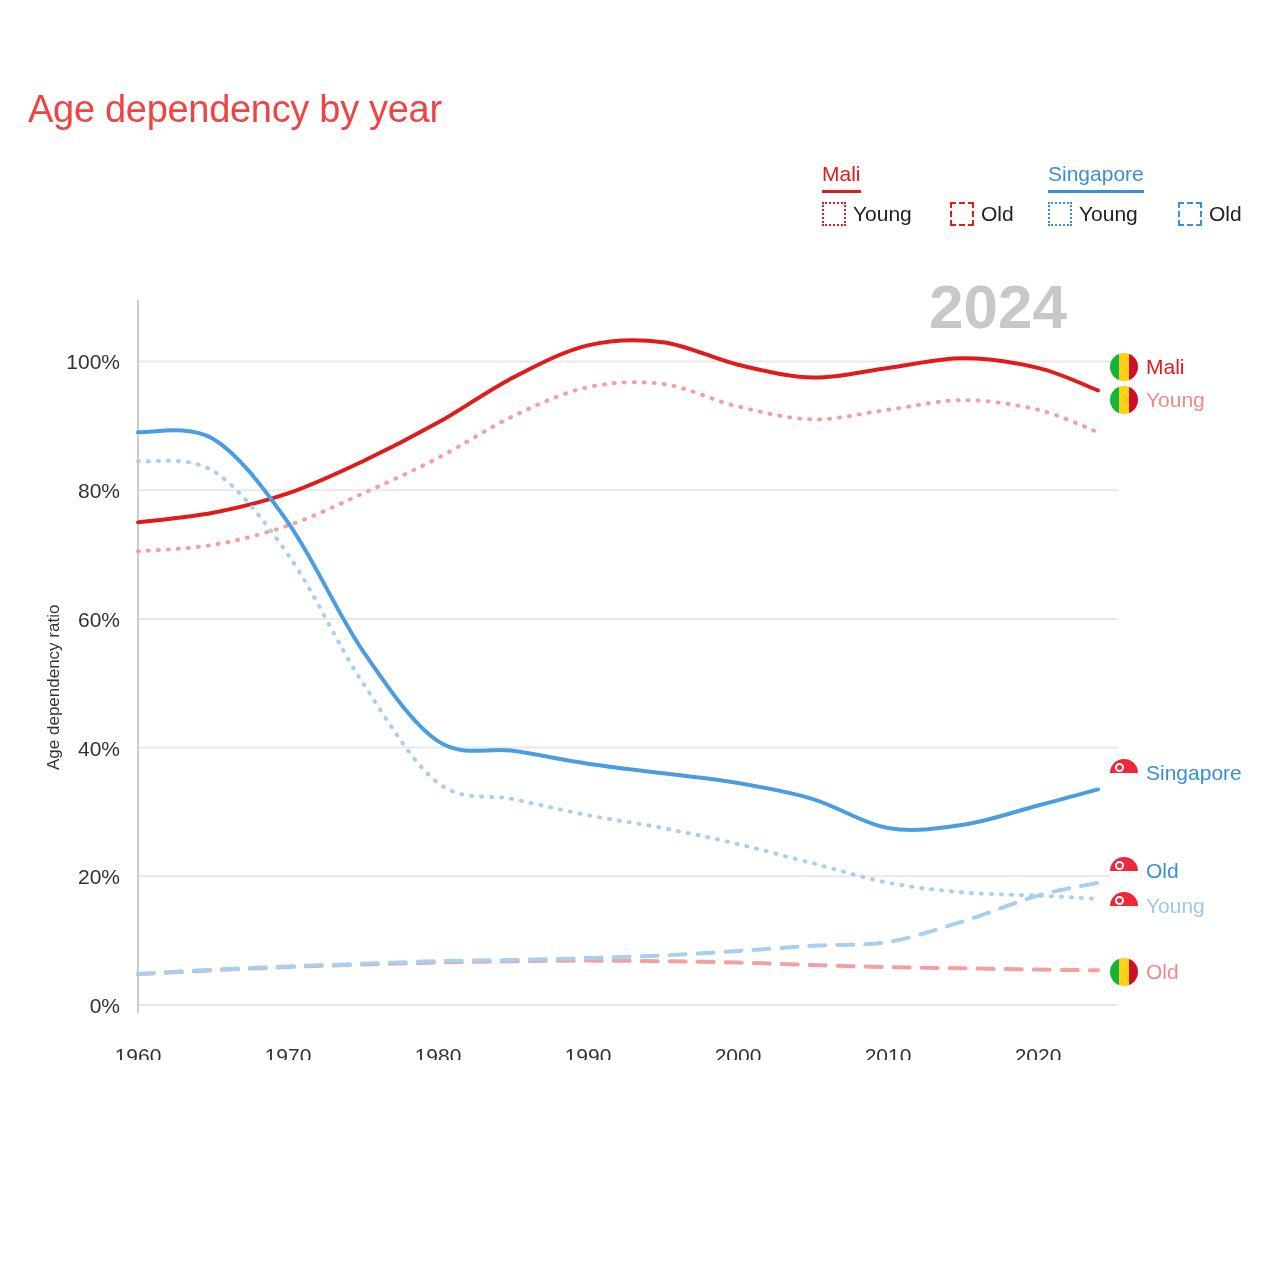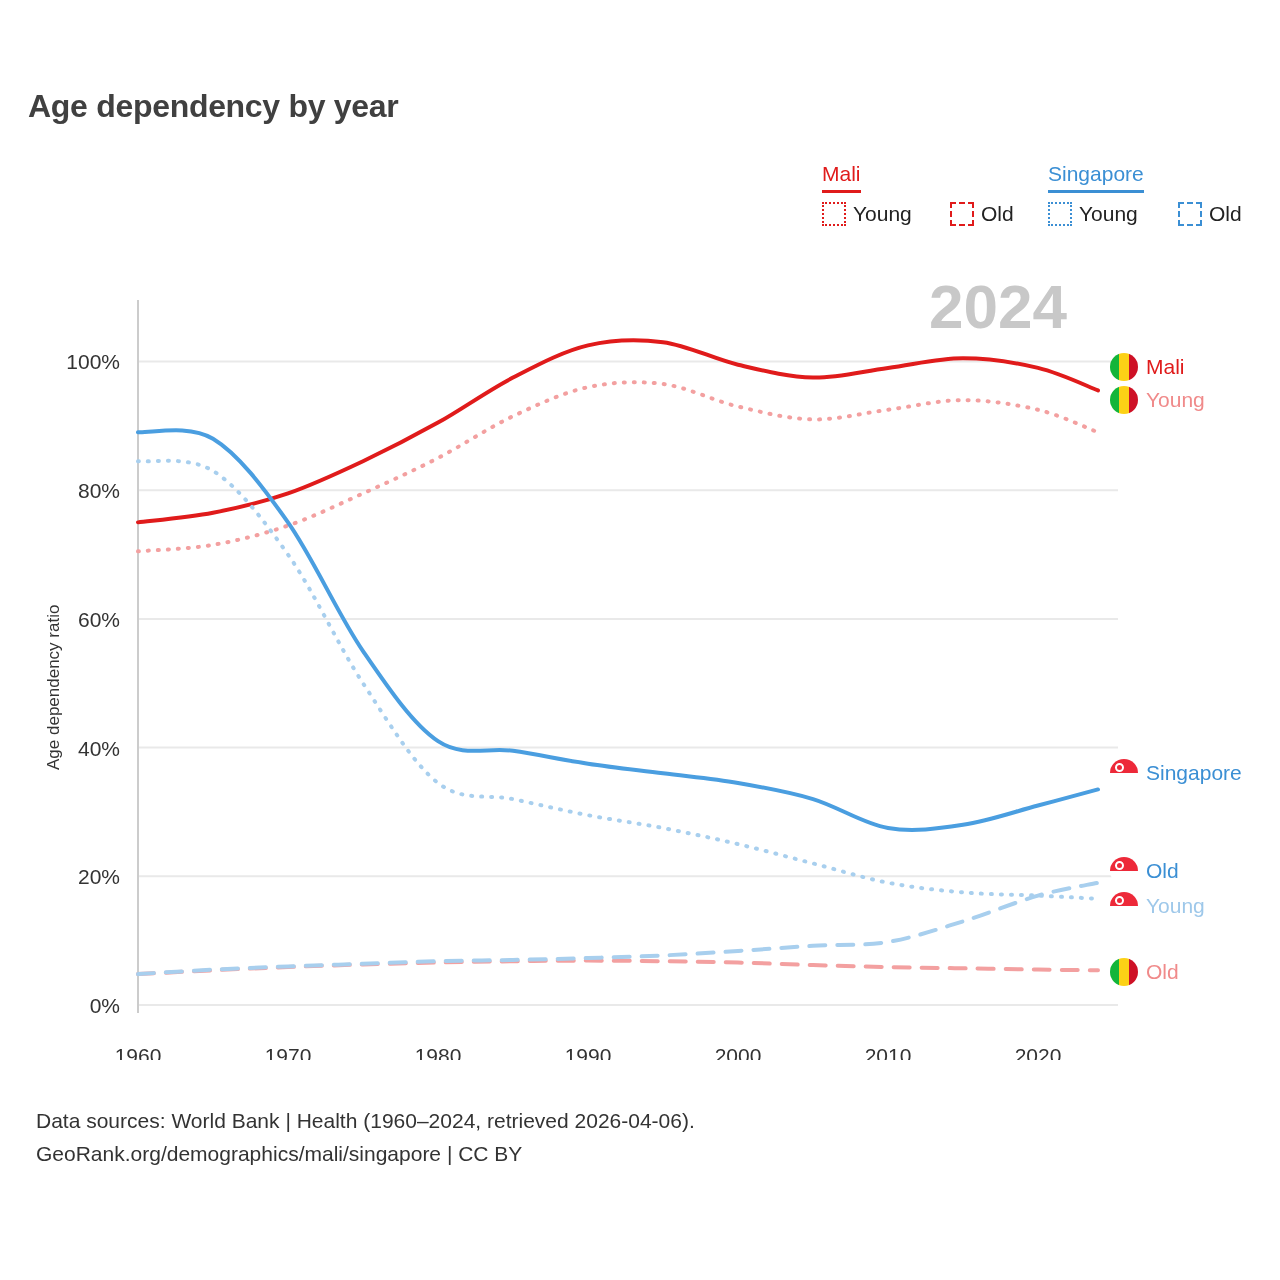--- a/index.html
+++ b/index.html
@@ -17,23 +17,23 @@
   }
   .page {
     position: relative;
     width: 1280px;
     height: 1280px;
   }
   .title {
     position: absolute;
     left: 28px;
     top: 88px;
-    font-size: 32px;
-    font-weight: bold;
-    color: #404040;
+    font-size: 38px;
+    font-weight: normal;
+    color: #ef4444;
     letter-spacing: -0.3px;
   }
   
   .legend {
     position: absolute;
     top: 162px;
     left: 810px;
     width: 460px;
     height: 80px;
   }
@@ -237,18 +237,14 @@
   </div>
   <div class="end-label" style="left:1110px; top:892px;">
     <span class="flag flag-sing"></span>
     <span class="lbl-sing-soft">Young</span>
   </div>
   <div class="end-label" style="left:1110px; top:958px;">
     <span class="flag flag-mali"></span>
     <span class="lbl-mali-soft">Old</span>
   </div>
 
-  <div class="footer">
-    <div>Data sources: World Bank | Health (1960–2024, retrieved 2026-04-06).</div>
-    <div>GeoRank.org/demographics/mali/singapore | CC BY</div>
-  </div>
 
 </div>
 
 </body></html>

